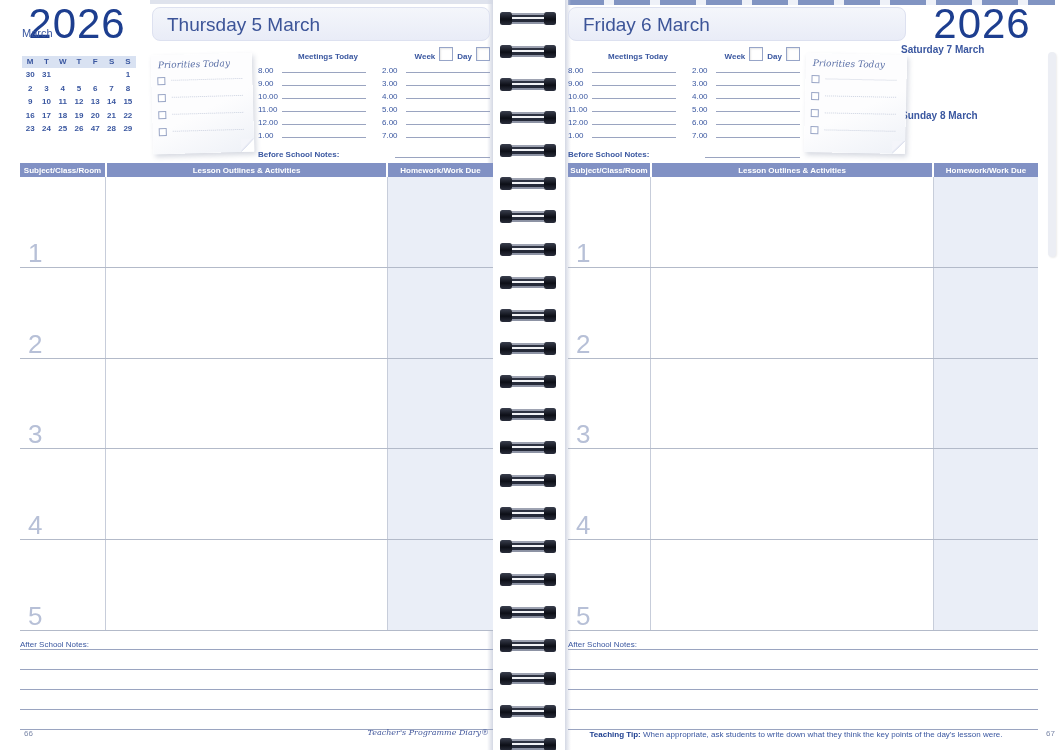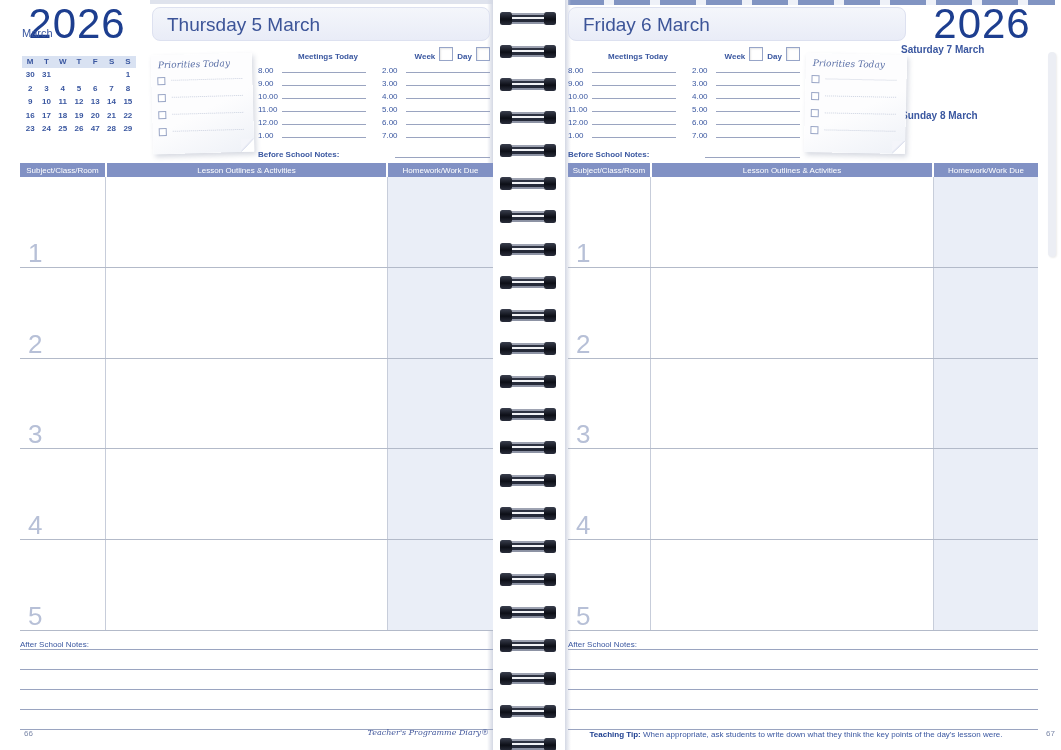--- a/index.html
+++ b/index.html
@@ -63,21 +63,21 @@
   .before-row{display:flex;align-items:flex-end;height:14px;margin-top:5px;gap:48px;}
   .b-label{font-size:8px;font-weight:700;color:var(--navy);white-space:nowrap;}
   .b-line{flex:1;border-bottom:1px solid var(--line);height:0;margin-left:8px;margin-bottom:1px;}
 
   
   .lesson-table{position:absolute;top:163px;}
   #page-l .lesson-table{left:20px;width:473px;}
   #page-r .lesson-table{left:3px;width:470px;}
   .lt-head{display:flex;gap:2px;height:14px;}
   .lt-cell{background:var(--header-bar);color:#fff;font-size:8px;text-align:center;line-height:15px;
-        white-space:nowrap;overflow:hidden;}
+        white-space:nowrap;overflow:hidden;font-weight:bold;}
   .lt-cell.c2{flex:1;}
   #page-l .c1{width:85px;} #page-l .c3{width:105px;}
   #page-r .c1{width:82px;} #page-r .c3{width:104px;}
   .lt-body{position:relative;}
   .hw-bg{position:absolute;top:0;bottom:0;right:0;background:var(--homework-bg);}
   #page-l .hw-bg{width:105px;} #page-r .hw-bg{width:104px;}
   .vline{position:absolute;top:0;bottom:0;width:1px;background:#c7cdda;}
   #page-l .v1{left:85px;} #page-l .v2{right:105px;}
   #page-r .v1{left:82px;} #page-r .v2{right:104px;}
   .prow{position:relative;height:90.8px;border-bottom:1px solid var(--row-line);box-sizing:border-box;}

